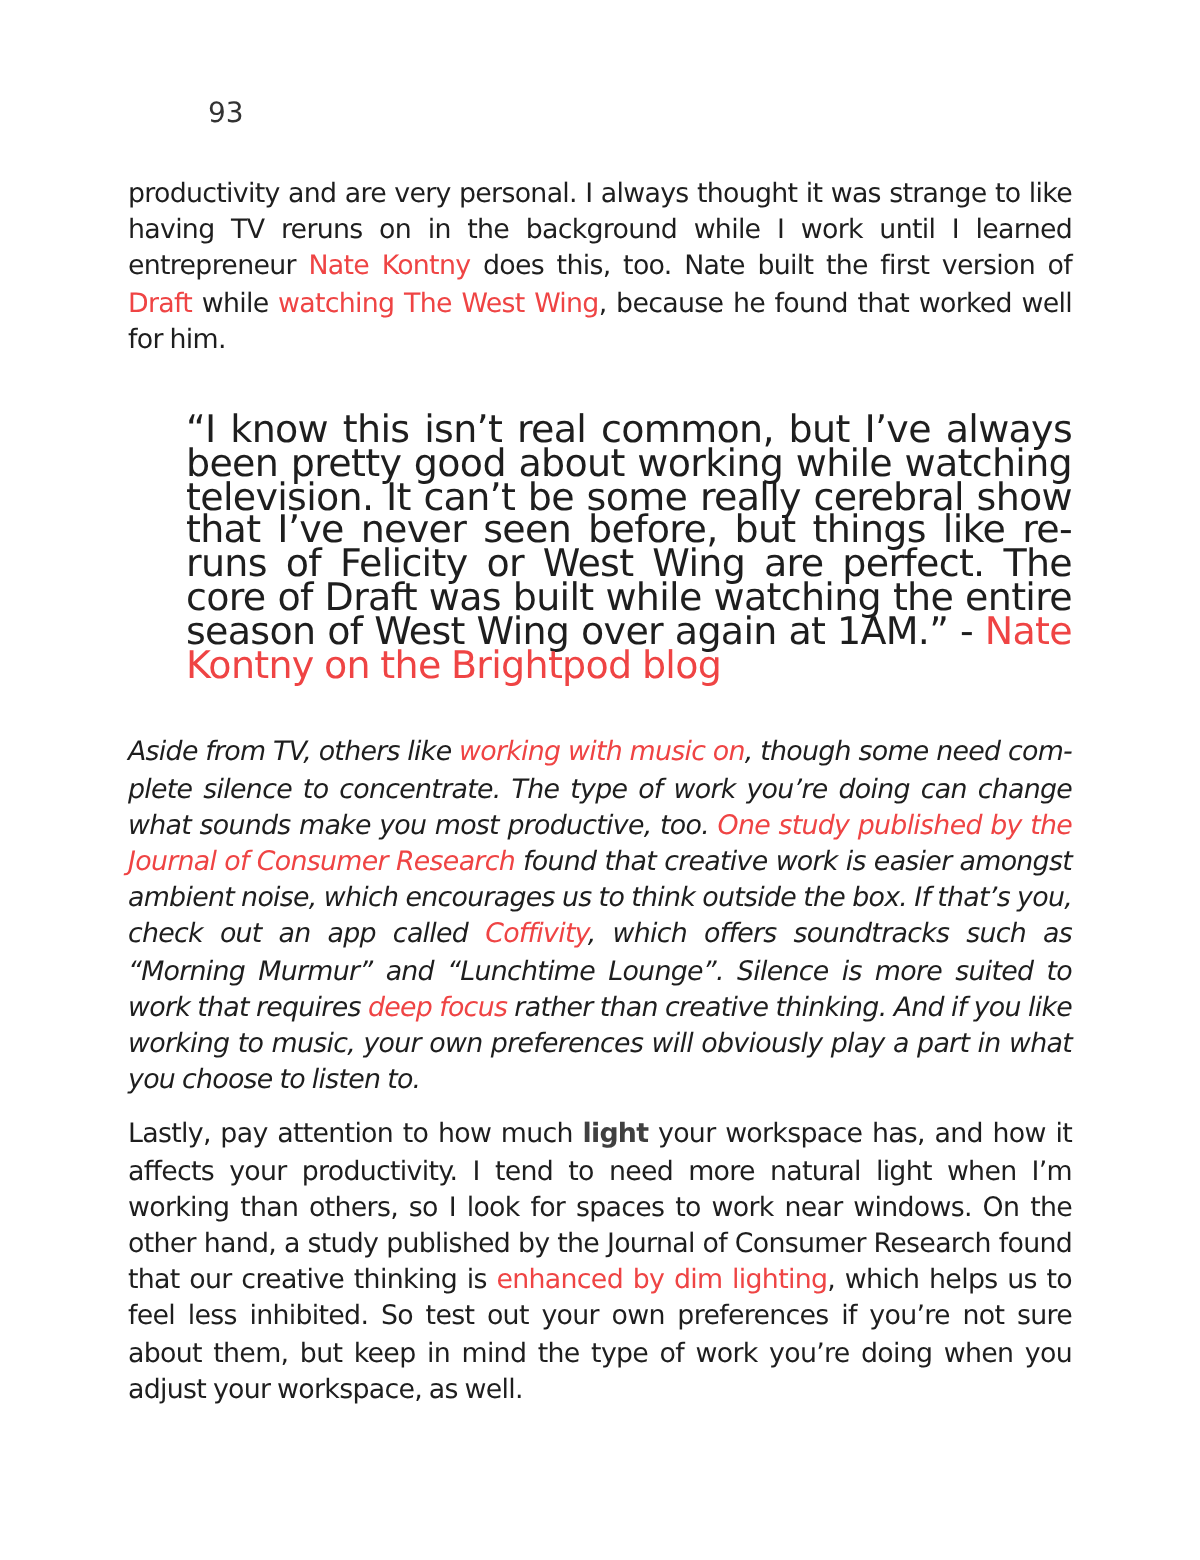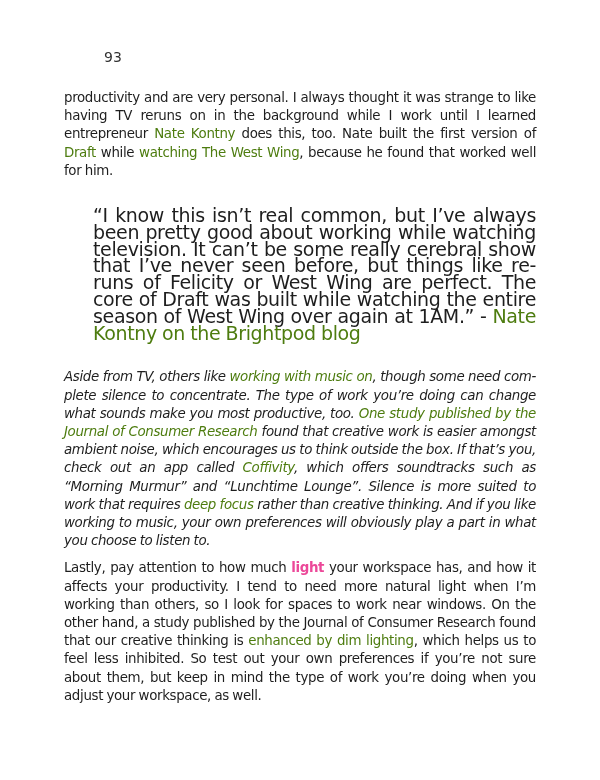--- a/index.html
+++ b/index.html
@@ -53,24 +53,24 @@
     blockquote {
       margin: 0 0 27px 29px;
       padding: 0;
       width: 443px;
     }
     blockquote p {
       font-size: 19px;
       line-height: 16.8px;
     }
     a.lnk {
-      color: #4d7c0f;
+      color: #ef4444;
       text-decoration: none;
     }
-    b { font-weight: bold; color: #ec4899; }
+    b { font-weight: bold; color: #404040; }
   </style>
 </head>
 <body>
 
 <div class="running-header">
   <span class="page-number">93</span>
 </div>
 
 <div class="content">
 

